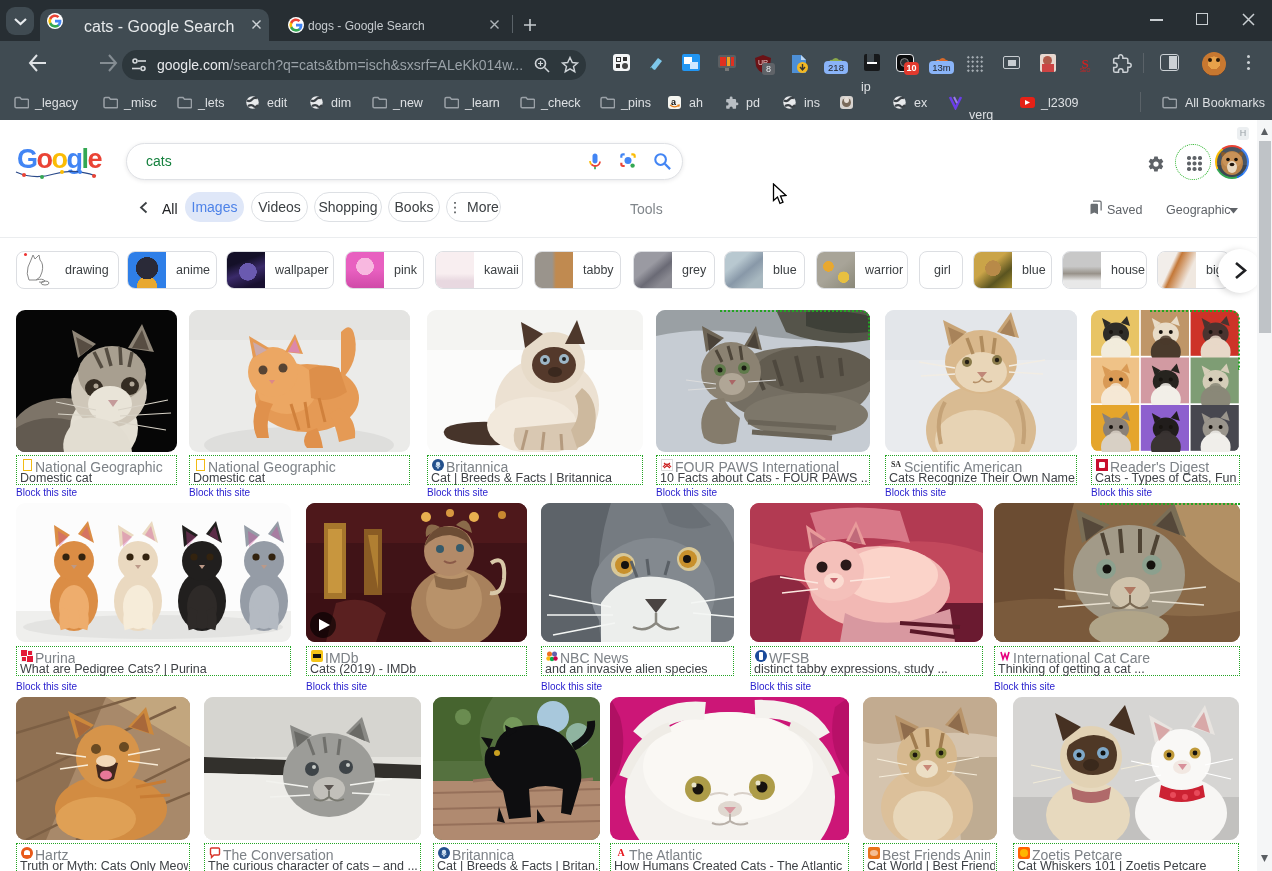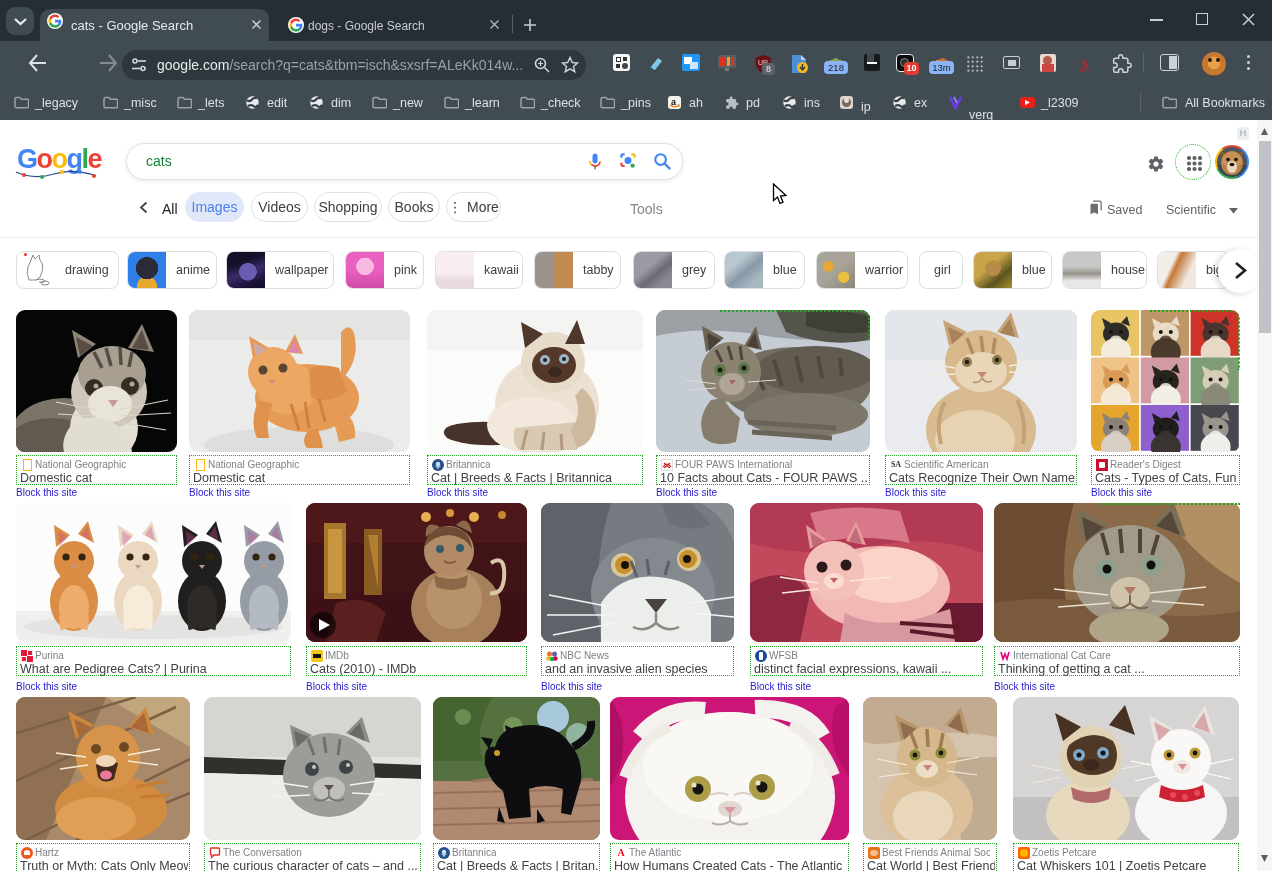--- a/index.html
+++ b/index.html
@@ -1,20 +1,20 @@
 <!DOCTYPE html>
 <html><head><meta charset="utf-8">
 <style>
 * { margin:0; padding:0; box-sizing:border-box; }
 html,body { width:1272px; height:871px; overflow:hidden; }
 body { font-family:"Liberation Sans", sans-serif; position:relative; background:#fff; }
 .abs { position:absolute; }
 .im { position:absolute; border-radius:9px; overflow:hidden; }
 .cap { position:absolute; border:1px dotted #23a523; }
-.site { position:absolute; font-size:10px; color:#7d8287; white-space:nowrap; }
+.site { position:absolute; font-size:14px; color:#7d8287; white-space:nowrap; }
 .title { position:absolute; font-size:12.5px; color:#3e4145; white-space:nowrap; }
 .blk { position:absolute; font-size:10px; color:#2b22cf; white-space:nowrap; }
 .fvc { position:absolute; width:12px; height:12px; }
 .chip { position:absolute; top:251px; height:38px; border:1px solid #dcdee2; border-radius:8px; background:#fff; overflow:hidden; }
 .chiptxt { position:absolute; font-size:12.5px; color:#3c4043; top:11px; }
 .chipimg { position:absolute; left:0; top:0; width:38px; height:36px; }
 .svgfill { position:absolute; left:0; top:0; width:100%; height:100%; }
 .urltxt { font-size:14px; }
 .bk { font-size:12.5px; color:#dde0e3; white-space:nowrap; }
 </style>
@@ -31,21 +31,21 @@
     <path d="M2 2 L7.5 7 L13 2" stroke="#e8ebee" stroke-width="2.2" fill="none"></path>
   </svg>
 <div class="abs" style="left:40px;top:9px;width:229px;height:32px;background:#404b52;border-radius:10px 10px 0 0"></div>
 <svg class="abs" style="left:47px;top:13px" width="16" height="16" viewBox="0 0 24 24">
     <circle cx="12" cy="12" r="12" fill="#fff"></circle>
     <path d="M21.6 12.2c0-.7-.06-1.4-.18-2H12v3.9h5.4a4.6 4.6 0 0 1-2 3v2.5h3.2c1.9-1.7 3-4.3 3-7.4z" fill="#4285f4"></path>
     <path d="M12 22c2.7 0 5-.9 6.6-2.4l-3.2-2.5c-.9.6-2 1-3.4 1-2.6 0-4.8-1.8-5.6-4.1H3.1v2.6A10 10 0 0 0 12 22z" fill="#34a853"></path>
     <path d="M6.4 14a6 6 0 0 1 0-3.8V7.5H3.1a10 10 0 0 0 0 9z" fill="#fbbc05"></path>
     <path d="M12 6c1.5 0 2.8.5 3.8 1.5L18.6 4.7A10 10 0 0 0 3.1 7.5l3.3 2.6C7.2 7.8 9.4 6 12 6z" fill="#ea4335"></path>
   </svg>
-<div class="abs" style="left:71px;top:18px;font-size:13px;color:#e6e9eb">cats - Google Search</div>
+<div class="abs" style="left:84px;top:18px;font-size:16px;color:#e6e9eb">cats - Google Search</div>
 <svg class="abs" style="left:251px;top:19px" width="11" height="11">
     <path d="M1.5 1.5 L9.5 9.5 M9.5 1.5 L1.5 9.5" stroke="#cdd2d6" stroke-width="1.4"></path>
   </svg>
 <svg class="abs" style="left:288px;top:17px" width="16" height="16" viewBox="0 0 24 24">
     <circle cx="12" cy="12" r="12" fill="#fff"></circle>
     <path d="M21.6 12.2c0-.7-.06-1.4-.18-2H12v3.9h5.4a4.6 4.6 0 0 1-2 3v2.5h3.2c1.9-1.7 3-4.3 3-7.4z" fill="#4285f4"></path>
     <path d="M12 22c2.7 0 5-.9 6.6-2.4l-3.2-2.5c-.9.6-2 1-3.4 1-2.6 0-4.8-1.8-5.6-4.1H3.1v2.6A10 10 0 0 0 12 22z" fill="#34a853"></path>
     <path d="M6.4 14a6 6 0 0 1 0-3.8V7.5H3.1a10 10 0 0 0 0 9z" fill="#fbbc05"></path>
     <path d="M12 6c1.5 0 2.8.5 3.8 1.5L18.6 4.7A10 10 0 0 0 3.1 7.5l3.3 2.6C7.2 7.8 9.4 6 12 6z" fill="#ea4335"></path>
   </svg>
@@ -209,21 +209,21 @@
   </svg>
 <div class="abs bk" style="left:746px;top:96px">pd</div>
 <svg class="abs" style="left:783px;top:96px" width="13" height="13">
     <circle cx="6.5" cy="6.5" r="6.2" fill="#e8eaec"></circle>
     <path d="M1 4.5 Q4 6 6 3.5 Q8 1 11 2.2 M2 10 Q6 8 8 10.5 Q9.5 12 12 9" stroke="#3a4045" stroke-width="2.2" fill="none"></path>
   </svg>
 <div class="abs bk" style="left:804px;top:96px">ins</div>
 <div class="abs" style="left:840px;top:96px;width:13px;height:13px;border-radius:3px;background:#d8d4d0"></div>
 <div class="abs" style="left:842px;top:98px;width:9px;height:9px;border-radius:50%;background:#7a6a5a"></div>
 <div class="abs" style="left:844px;top:97px;width:5px;height:6px;border-radius:50%;background:#e8e0d8"></div>
-<div class="abs bk" style="left:861px;top:100px">ip</div>
+<div class="abs bk" style="left:861px;top:80px">ip</div>
 <svg class="abs" style="left:893px;top:96px" width="13" height="13">
     <circle cx="6.5" cy="6.5" r="6.2" fill="#e8eaec"></circle>
     <path d="M1 4.5 Q4 6 6 3.5 Q8 1 11 2.2 M2 10 Q6 8 8 10.5 Q9.5 12 12 9" stroke="#3a4045" stroke-width="2.2" fill="none"></path>
   </svg>
 <div class="abs bk" style="left:914px;top:96px">ex</div>
 <svg class="abs" style="left:948px;top:95px" width="15" height="15">
     <path d="M2 2 L7.5 13 L13 2" stroke="#6a3de8" stroke-width="2.6" fill="none"></path>
     <path d="M6 2 L9 8" stroke="#9a7df0" stroke-width="2"></path>
   </svg>
 <div class="abs bk" style="left:969px;top:108px">verg</div>
@@ -300,21 +300,21 @@
 <div class="abs" style="left:251px;top:192px;width:57px;height:30px;border-radius:15px;border:1px solid #dde0e4;color:#3c4043;font-size:14px;text-align:center;line-height:29px">Videos</div>
 <div class="abs" style="left:314px;top:192px;width:68px;height:30px;border-radius:15px;border:1px solid #dde0e4;color:#3c4043;font-size:14px;text-align:center;line-height:29px">Shopping</div>
 <div class="abs" style="left:388px;top:192px;width:52px;height:30px;border-radius:15px;border:1px solid #dde0e4;color:#3c4043;font-size:14px;text-align:center;line-height:29px">Books</div>
 <div class="abs" style="left:446px;top:192px;width:55px;height:30px;border-radius:15px;border:1px solid #dde0e4;color:#3c4043;font-size:14px;text-align:center;line-height:29px"><span style="letter-spacing:1px">⋮</span> More</div>
 <div class="abs" style="left:630px;top:201px;font-size:14px;color:#80868b">Tools</div>
 <svg class="abs" style="left:1088px;top:200px" width="15" height="16" viewBox="0 0 24 24">
     <path d="M16 5H6a2 2 0 0 0-2 2v15l6-3 6 3V7a2 2 0 0 0-2-2z" fill="#6a6f73"></path>
     <path d="M8 1 h11 a2 2 0 0 1 2 2 v13" stroke="#6a6f73" stroke-width="2" fill="none"></path>
   </svg>
 <div class="abs" style="left:1107px;top:203px;font-size:12.5px;color:#5f6368">Saved</div>
-<div class="abs" style="left:1166px;top:203px;font-size:12.5px;color:#5f6368">Scientific</div>
+<div class="abs" style="left:1166px;top:203px;font-size:12.5px;color:#5f6368">Geographic</div>
 <svg class="abs" style="left:1229px;top:208px" width="9" height="6">
     <path d="M0 0 L9 0 L4.5 5.5 Z" fill="#5f6368"></path>
   </svg>
 <div class="abs" style="left:0;top:237px;width:1257px;height:1px;background:#ebedef"></div>
 <svg class="abs" style="left:772px;top:183px" width="15" height="23" viewBox="0 0 15 23">
     <path d="M1.5 1 L1.5 17.5 L5.5 14 L8 20.5 L11 19.2 L8.5 13 L14 12.5 Z" fill="#fff" stroke="#000" stroke-width="1.3"></path>
   </svg>
 <div class="chip" style="left:16px;width:103px">
 <svg class="chipimg" viewBox="0 0 38 36">
       <path d="M14 8 L16 3 L18 7 L22 3 L23 8 Q27 12 25 20 Q24 26 19 28 L12 28 Q9 22 11 15 Z M19 28 Q26 26 28 29 Q27 31 22 30" fill="none" stroke="#888" stroke-width="1"></path>
@@ -726,21 +726,21 @@
 <circle cx="17" cy="122" r="13" fill="#0009"></circle>
       <path d="M13 116 L24 122 L13 128 Z" fill="#fff"></path>
     </svg>
   </div>
 <div class="cap" style="left:306px;top:646px;width:221px;height:30px"></div>
 <div class="fvc" style="left:311px;top:650px">
     <div style="position:absolute;inset:0;border-radius:2px;background:#f5c518"></div>
     <div style="position:absolute;left:2px;top:4px;width:8px;height:4px;background:#111"></div>
   </div>
 <div class="site" style="left:325px;top:650px;max-width:195px;overflow:hidden">IMDb</div>
-<div class="title" style="left:310px;top:662px;max-width:215px;overflow:hidden">Cats (2010) - IMDb</div>
+<div class="title" style="left:310px;top:662px;max-width:215px;overflow:hidden">Cats (2019) - IMDb</div>
 <div class="blk" style="left:306px;top:681px">Block this site</div>
 <div class="im" style="left:541px;top:503px;width:193px;height:139px">
     <svg class="svgfill" viewBox="0 0 193 139" preserveAspectRatio="none">
       <rect width="193" height="139" fill="#757b81"></rect>
 <path d="M0 0 H70 Q50 60 60 139 H0 Z" fill="#5d6369"></path>
 <path d="M130 0 L160 0 Q185 14 193 40 L193 0 Z" fill="#878d93"></path>
 <path d="M120 0 L150 0 L170 22 Q150 30 128 20 Z" fill="#6a7076"></path>
 <ellipse cx="112" cy="90" rx="62" ry="55" fill="#83898f"></ellipse>
 <path d="M60 100 Q80 70 118 74 Q160 78 170 110 L170 139 L60 139 Z" fill="#eceeec"></path>
 <circle cx="82" cy="62" r="12" fill="#d8c898"></circle>
@@ -790,21 +790,21 @@
 <path d="M95 110 Q120 124 160 118 L200 106 L205 139 L90 139 Z" fill="#d898a0"></path>
 <path d="M150 120 L210 124 M160 128 L205 134" stroke="#5a1828" stroke-width="4" fill="none"></path>
     </svg>
   </div>
 <div class="cap" style="left:750px;top:646px;width:233px;height:30px"></div>
 <div class="fvc" style="left:755px;top:650px">
     <div style="position:absolute;inset:0;border-radius:50%;background:#1a4a9a"></div>
     <div style="position:absolute;left:4px;top:2px;width:4px;height:8px;background:#fff;border-radius:1px"></div>
   </div>
 <div class="site" style="left:769px;top:650px;max-width:207px;overflow:hidden">WFSB</div>
-<div class="title" style="left:754px;top:662px;max-width:227px;overflow:hidden">distinct facial expressions, kawaii ...</div>
+<div class="title" style="left:754px;top:662px;max-width:227px;overflow:hidden">distinct tabby expressions, study ...</div>
 <div class="blk" style="left:750px;top:681px">Block this site</div>
 <div class="im" style="left:994px;top:503px;width:246px;height:139px">
     <svg class="svgfill" viewBox="0 0 246 139" preserveAspectRatio="none">
       <rect width="246" height="139" fill="#8a6a48"></rect>
 <path d="M0 0 H80 Q60 70 80 139 H0 Z" fill="#6b4c32"></path>
 <path d="M180 0 H246 V80 Q210 60 186 30 Z" fill="#b29064"></path>
 <path d="M0 100 Q60 90 120 104 Q190 120 246 108 V139 H0 Z" fill="#7a5a3c"></path>
 <ellipse cx="135" cy="72" rx="56" ry="50" fill="#a29a88"></ellipse>
 <path d="M88 40 L82 6 L116 22 Z" fill="#7a6e56"></path>
       <path d="M92 38 L88 14 L110 24 Z" fill="#55483a"></path>

